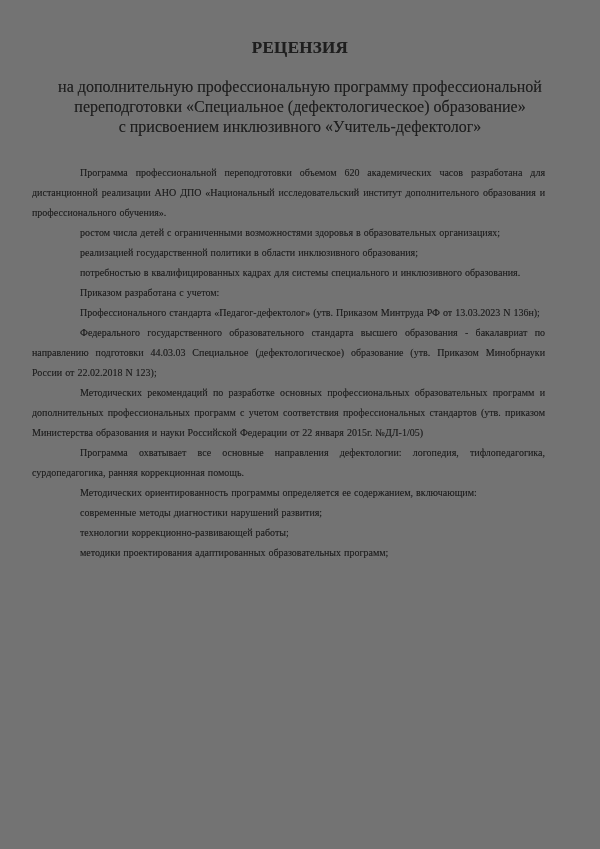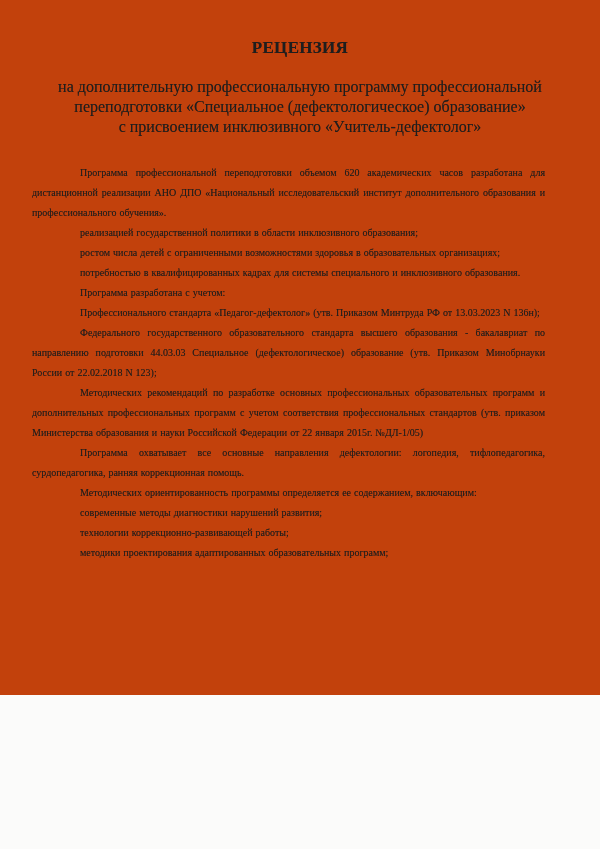--- a/index.html
+++ b/index.html
@@ -8,23 +8,23 @@
   }
   body {
     width: 600px;
     height: 849px;
     background: #fbfbfa;
     overflow: hidden;
   }
   .page {
     position: relative;
     width: 600px;
-    height: 695px;
+    height: 849px;
     box-sizing: border-box;
-    background: #c2410c;
+    background: #737373;
     font-family: "Liberation Serif", "DejaVu Serif", serif;
     color: #1e1e1e;
     text-shadow: 0 0 0.4px rgba(20,20,20,0.45);
   }
   .doc-title {
     margin: 0;
     padding-top: 37px;
     text-align: center;
     font-size: 17px;
     line-height: 22px;
@@ -57,24 +57,24 @@
   <h1 class="doc-title">РЕЦЕНЗИЯ</h1>
 
   <div class="doc-subtitle">
     <div>на дополнительную профессиональную программу профессиональной</div>
     <div>переподготовки «Специальное (дефектологическое) образование»</div>
     <div>с присвоением инклюзивного «Учитель-дефектолог»</div>
   </div>
 
   <div class="doc-body">
     <p>Программа профессиональной переподготовки объемом 620 академических часов разработана для дистанционной реализации АНО ДПО «Национальный исследовательский институт дополнительного образования и профессионального обучения».</p>
+    <p>ростом числа детей с ограниченными возможностями здоровья в образовательных организациях;</p>
     <p>реализацией государственной политики в области инклюзивного образования;</p>
-    <p>ростом числа детей с ограниченными возможностями здоровья в образовательных организациях;</p>
     <p>потребностью в квалифицированных кадрах для системы специального и инклюзивного образования.</p>
-    <p>Программа разработана с учетом:</p>
+    <p>Приказом разработана с учетом:</p>
     <p>Профессионального стандарта «Педагог-дефектолог» (утв. Приказом Минтруда РФ от 13.03.2023 N 136н);</p>
     <p>Федерального государственного образовательного стандарта высшего образования - бакалавриат по направлению подготовки 44.03.03 Специальное (дефектологическое) образование (утв. Приказом Минобрнауки России от 22.02.2018 N 123);</p>
     <p>Методических рекомендаций по разработке основных профессиональных образовательных программ и дополнительных профессиональных программ с учетом соответствия профессиональных стандартов (утв. приказом Министерства образования и науки Российской Федерации от 22 января 2015г. №ДЛ-1/05)</p>
     <p>Программа охватывает все основные направления дефектологии: логопедия, тифлопедагогика, сурдопедагогика, ранняя коррекционная помощь.</p>
     <p>Методических ориентированность программы определяется ее содержанием, включающим:</p>
     <p>современные методы диагностики нарушений развития;</p>
     <p>технологии коррекционно-развивающей работы;</p>
     <p>методики проектирования адаптированных образовательных программ;</p>
   </div>
 

